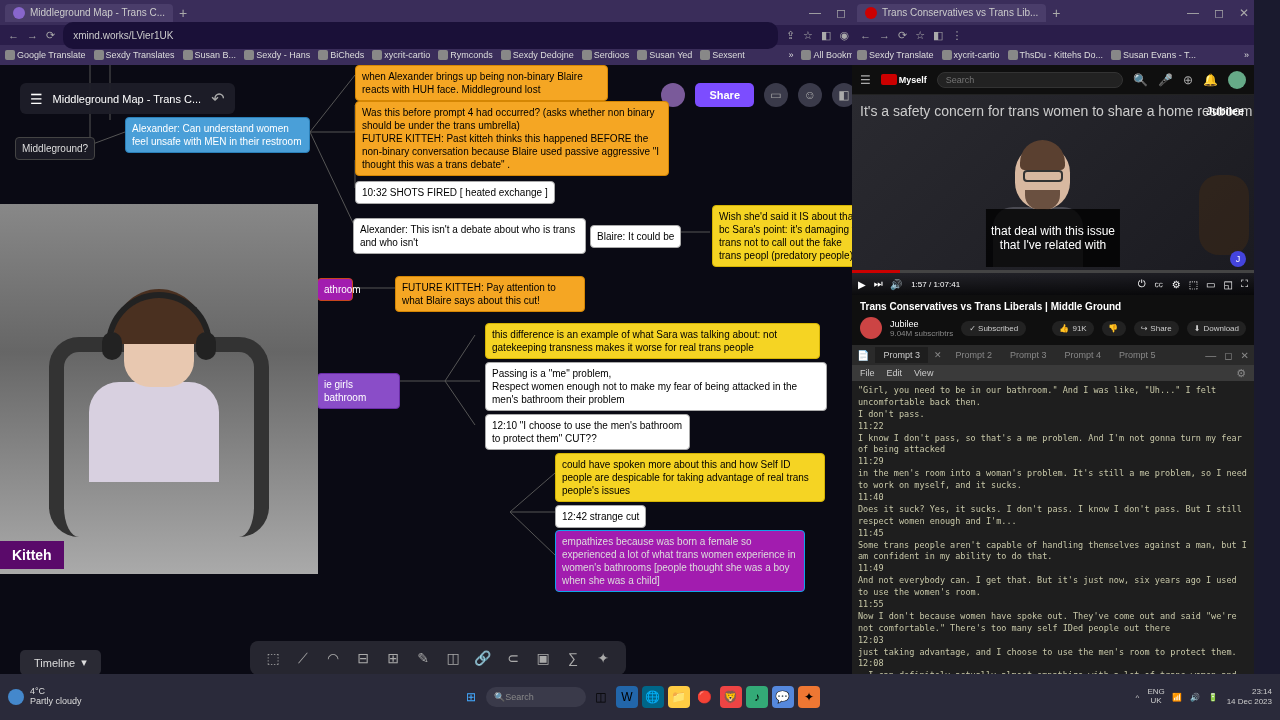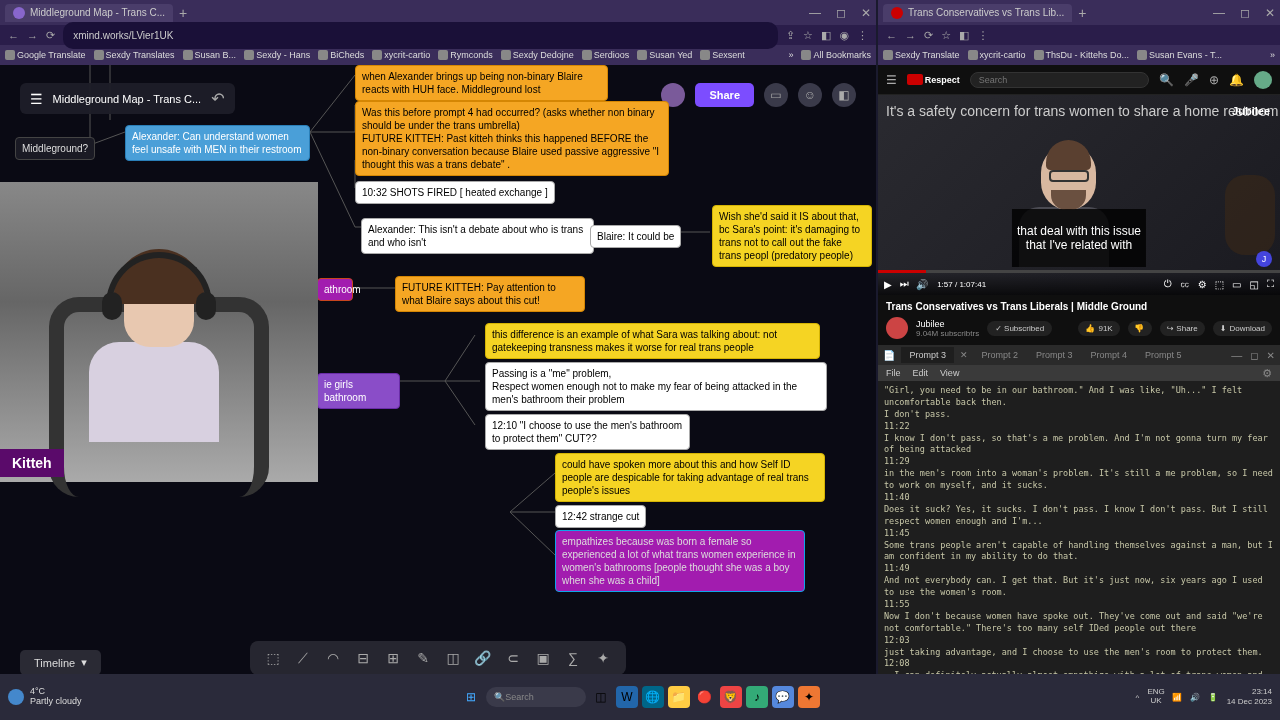--- a/index.html
+++ b/index.html
@@ -1,39 +1,39 @@
 <!DOCTYPE html>
 <html><head>
 <meta charset="utf-8">
 <style>
 * { margin:0; padding:0; box-sizing:border-box; font-family:Arial,sans-serif; }
 body { width:1280px; height:720px; background:#1a1a2e; overflow:hidden; position:relative; }
 
 
 .win-left { position:absolute; left:0; top:0; width:876px; height:690px; background:#0a0a14; }
-.win-right { position:absolute; left:878px; top:0; width:402px; height:690px; background:#c4b5fd; }
+.win-right { position:absolute; left:852px; top:0; width:402px; height:690px; background:#c4b5fd; }
 
 .titlebar { height:25px; background:#3a2d5a; display:flex; align-items:center; padding:0 5px; }
 .tab { background:#4a3d6a; color:#ccc; font-size:10px; padding:3px 8px; border-radius:4px 4px 0 0; display:flex; align-items:center; gap:5px; }
 .tab-ico { width:12px; height:12px; background:#8866cc; border-radius:50%; }
 .win-ctrl { margin-left:auto; display:flex; gap:15px; color:#aaa; font-size:12px; }
 
 .addrbar { height:20px; background:#2a1d4a; display:flex; align-items:center; padding:0 8px; gap:8px; }
 .nav-btn { color:#aaa; font-size:11px; }
 .url { flex:1; background:#1a1038; border-radius:10px; padding:8px 10px; color:#ccc; font-size:10px; }
 .addr-ico { color:#aaa; font-size:11px; }
 
 .bookbar { height:20px; background:#3a2d5a; display:flex; align-items:center; padding:0 5px; gap:8px; }
 .bm { color:#ddd; font-size:9px; white-space:nowrap; display:flex; align-items:center; gap:2px; }
 .bm-ico { width:10px; height:10px; background:#888; border-radius:2px; }
 
 
 .canvas { position:relative; width:100%; height:625px; background:#0a0a14; overflow:hidden; }
 .node { position:absolute; border:1px solid #555; border-radius:4px; padding:4px 6px; font-size:10px; line-height:1.3; }
-.node-blue { background:#4a9fd8; color:#fff; border-color:#2a7fb8;margin-top:8px; }
+.node-blue { background:#4a9fd8; color:#fff; border-color:#2a7fb8; }
 .node-dark { background:#1a1a24; color:#ddd; border-color:#444; }
 .node-white { background:#fff; color:#000; border-color:#aaa; }
 .node-orange { background:#f5a623; color:#000; border-color:#d58603; }
 .node-yellow { background:#f5d423; color:#000; border-color:#d5b403; }
 .node-purple { background:#8a4dc8; color:#fff; border-color:#6a2da8; }
 .node-orange2 { background:#a21caf; color:#fff; border-color:#c8451d; }
 .node-cyan { background:#a21caf; color:#ddd; border:1px solid #0ea5e9; }
 svg.links { position:absolute; top:0; left:0; width:100%; height:100%; pointer-events:none; }
 svg.links path { stroke:#555; stroke-width:1; fill:none; }
 
@@ -45,21 +45,21 @@
 .share-btn { background:#7c4dff; color:#fff; padding:6px 14px; border-radius:5px; font-size:11px; font-weight:bold; }
 .share-ico { width:24px; height:24px; border-radius:50%; background:#3a3a4a; color:#aaa; display:flex; align-items:center; justify-content:center; font-size:12px; }
 .avatar-sm { width:24px; height:24px; border-radius:50%; background:#7a5a9a; }
 
 .timeline-btn { position:absolute; bottom:15px; left:20px; background:#2a2a34; color:#ddd; padding:6px 14px; border-radius:5px; font-size:11px; display:flex; align-items:center; gap:6px; }
 
 .bottom-toolbar { position:absolute; bottom:15px; left:50%; transform:translateX(-50%); display:flex; gap:12px; background:rgba(40,40,50,0.95); border-radius:8px; padding:8px 14px; }
 .bt-ico { width:18px; height:18px; color:#aaa; font-size:14px; display:flex; align-items:center; justify-content:center; }
 
 
-.webcam { position:absolute; left:0; top:182px; width:318px; height:300px; background:linear-gradient(180deg,#888 0%,#666 40%,#aaa 100%); z-index:5; }
+.webcam { position:absolute; left:0; top:204px; width:318px; height:370px; background:linear-gradient(180deg,#888 0%,#666 40%,#aaa 100%); z-index:5; }
 .webcam-person { position:absolute; left:50%; top:25%; transform:translateX(-50%); width:140px; height:200px; }
 .wc-head { width:70px; height:90px; background:#e8c8b0; border-radius:40px 40px 30px 30px; margin:0 auto; position:relative; }
 .wc-hair { position:absolute; top:-8px; left:-10px; width:90px; height:55px; background:#4a3020; border-radius:45px 45px 5px 5px; }
 .wc-headset { position:absolute; top:-5px; left:-18px; width:106px; height:60px; border:6px solid #222; border-bottom:none; border-radius:53px 53px 0 0; }
 .wc-ear { position:absolute; top:35px; width:20px; height:28px; background:#222; border-radius:10px; }
 .wc-ear.l { left:-22px; } .wc-ear.r { right:-22px; }
 .wc-body { width:130px; height:100px; background:#d8d0e0; border-radius:30px 30px 0 0; margin-top:-5px; }
 .wc-chair { position:absolute; top:40px; left:-40px; width:220px; height:200px; border:15px solid #333; border-radius:30px; border-bottom:none; z-index:-1; }
 .webcam-tag { position:absolute; bottom:5px; left:0; background:#5a0a6a; color:#fff; padding:6px 12px; font-size:14px; font-weight:bold; }
 
@@ -229,21 +229,21 @@
       <div class="share-ico">☺</div>
       <div class="share-ico">◧</div>
     </div>
 
     <div class="node node-dark" style="left:15px;top:72px">Middleground?</div>
     <div class="node node-blue" style="left:125px;top:52px;width:185px">Alexander: Can understand women feel unsafe with MEN in their restroom</div>
     <div class="node node-orange" style="left:355px;top:0;width:253px">when Alexander brings up being non-binary Blaire reacts with HUH face. Middleground lost</div>
     <div class="node node-orange" style="left:355px;top:36px;width:314px;white-space:pre-line">Was this before prompt 4 had occurred? (asks whether non binary should be under the trans umbrella)
 FUTURE KITTEH: Past kitteh thinks this happened BEFORE the non-binary conversation because Blaire used passive aggressive "I thought this was a trans debate" .</div>
     <div class="node node-white" style="left:355px;top:116px">10:32  SHOTS FIRED [ heated exchange ]</div>
-    <div class="node node-white" style="left:361px;top:153px;width:233px">Alexander: This isn't a debate about who is trans and who isn't</div>
+    <div class="node node-white" style="left:353px;top:153px;width:233px">Alexander: This isn't a debate about who is trans and who isn't</div>
     <div class="node node-white" style="left:590px;top:160px">Blaire: It could be</div>
     <div class="node node-yellow" style="left:712px;top:140px;width:160px">Wish she'd said it IS about that, bc Sara's point: it's damaging to trans not to call out the fake trans peopl (predatory people)</div>
     <div class="node node-orange2" style="left:317px;top:213px;width:36px">athroom</div>
     <div class="node node-orange" style="left:395px;top:211px;width:190px">FUTURE KITTEH: Pay attention to what Blaire says about this cut!</div>
     <div class="node node-purple" style="left:317px;top:308px;width:83px">ie girls bathroom</div>
     <div class="node node-yellow" style="left:485px;top:258px;width:335px">this difference is an example of what Sara was talking about: not gatekeeping transness makes it worse for real trans people</div>
     <div class="node node-white" style="left:485px;top:297px;width:342px;white-space:pre-line">Passing is a "me" problem,
 Respect women enough not to make my fear of being attacked in the men's bathroom their problem</div>
     <div class="node node-white" style="left:485px;top:349px;width:205px">12:10 "I choose to use the men's bathroom to protect them" CUT??</div>
     <div class="node node-yellow" style="left:555px;top:388px;width:270px">could have spoken more about this and how Self ID people are despicable for taking advantage of real trans people's issues</div>
@@ -323,21 +323,21 @@
         <span class="bm-ico"></span>
         <span>Susan Evans - T...</span>
       </span>
     <span class="bm" style="margin-left:auto">»</span>
   </div>
 
   <div class="yt-header">
     <span class="yt-ico">☰</span>
     <span class="yt-logo">
         <span class="yt-logo-box"></span>
-        <span>Respect</span>
+        <span>Myself</span>
       </span>
     <input class="yt-search" placeholder="Search" style="">
     <span class="yt-ico">🔍</span>
     <span class="yt-ico">🎤</span>
     <span class="yt-ico">⊕</span>
     <span class="yt-ico">🔔</span>
     <span class="yt-av"></span>
   </div>
 
   <div class="video">

